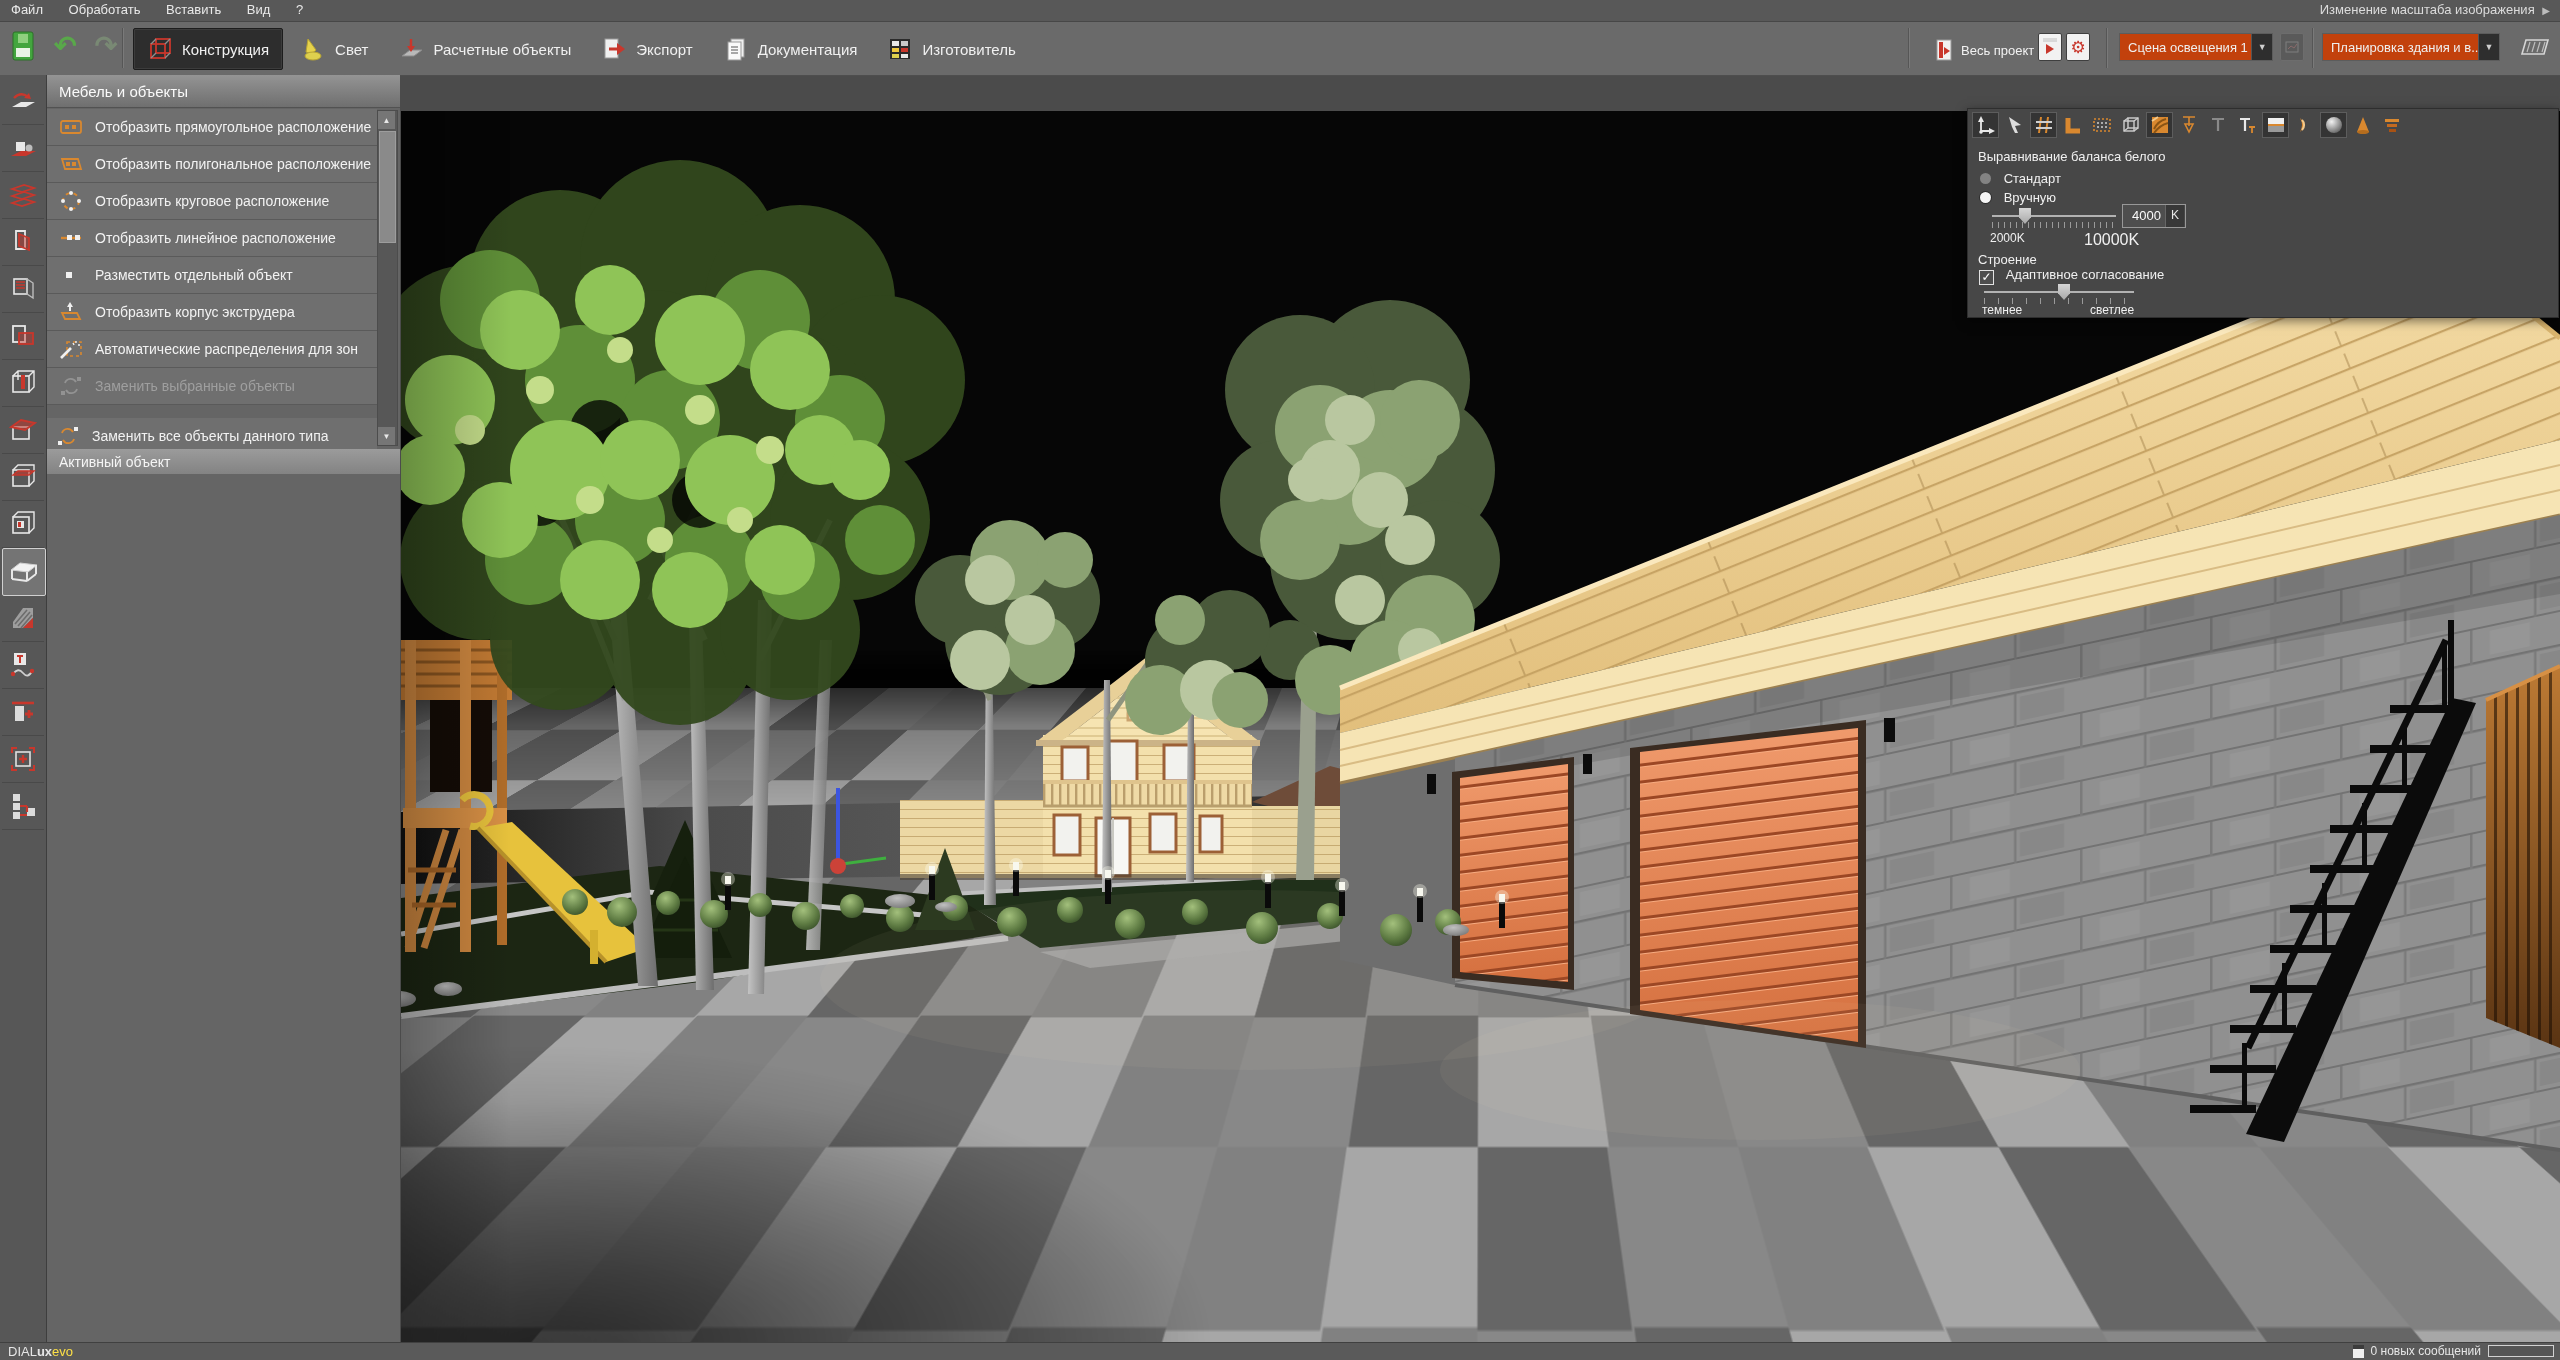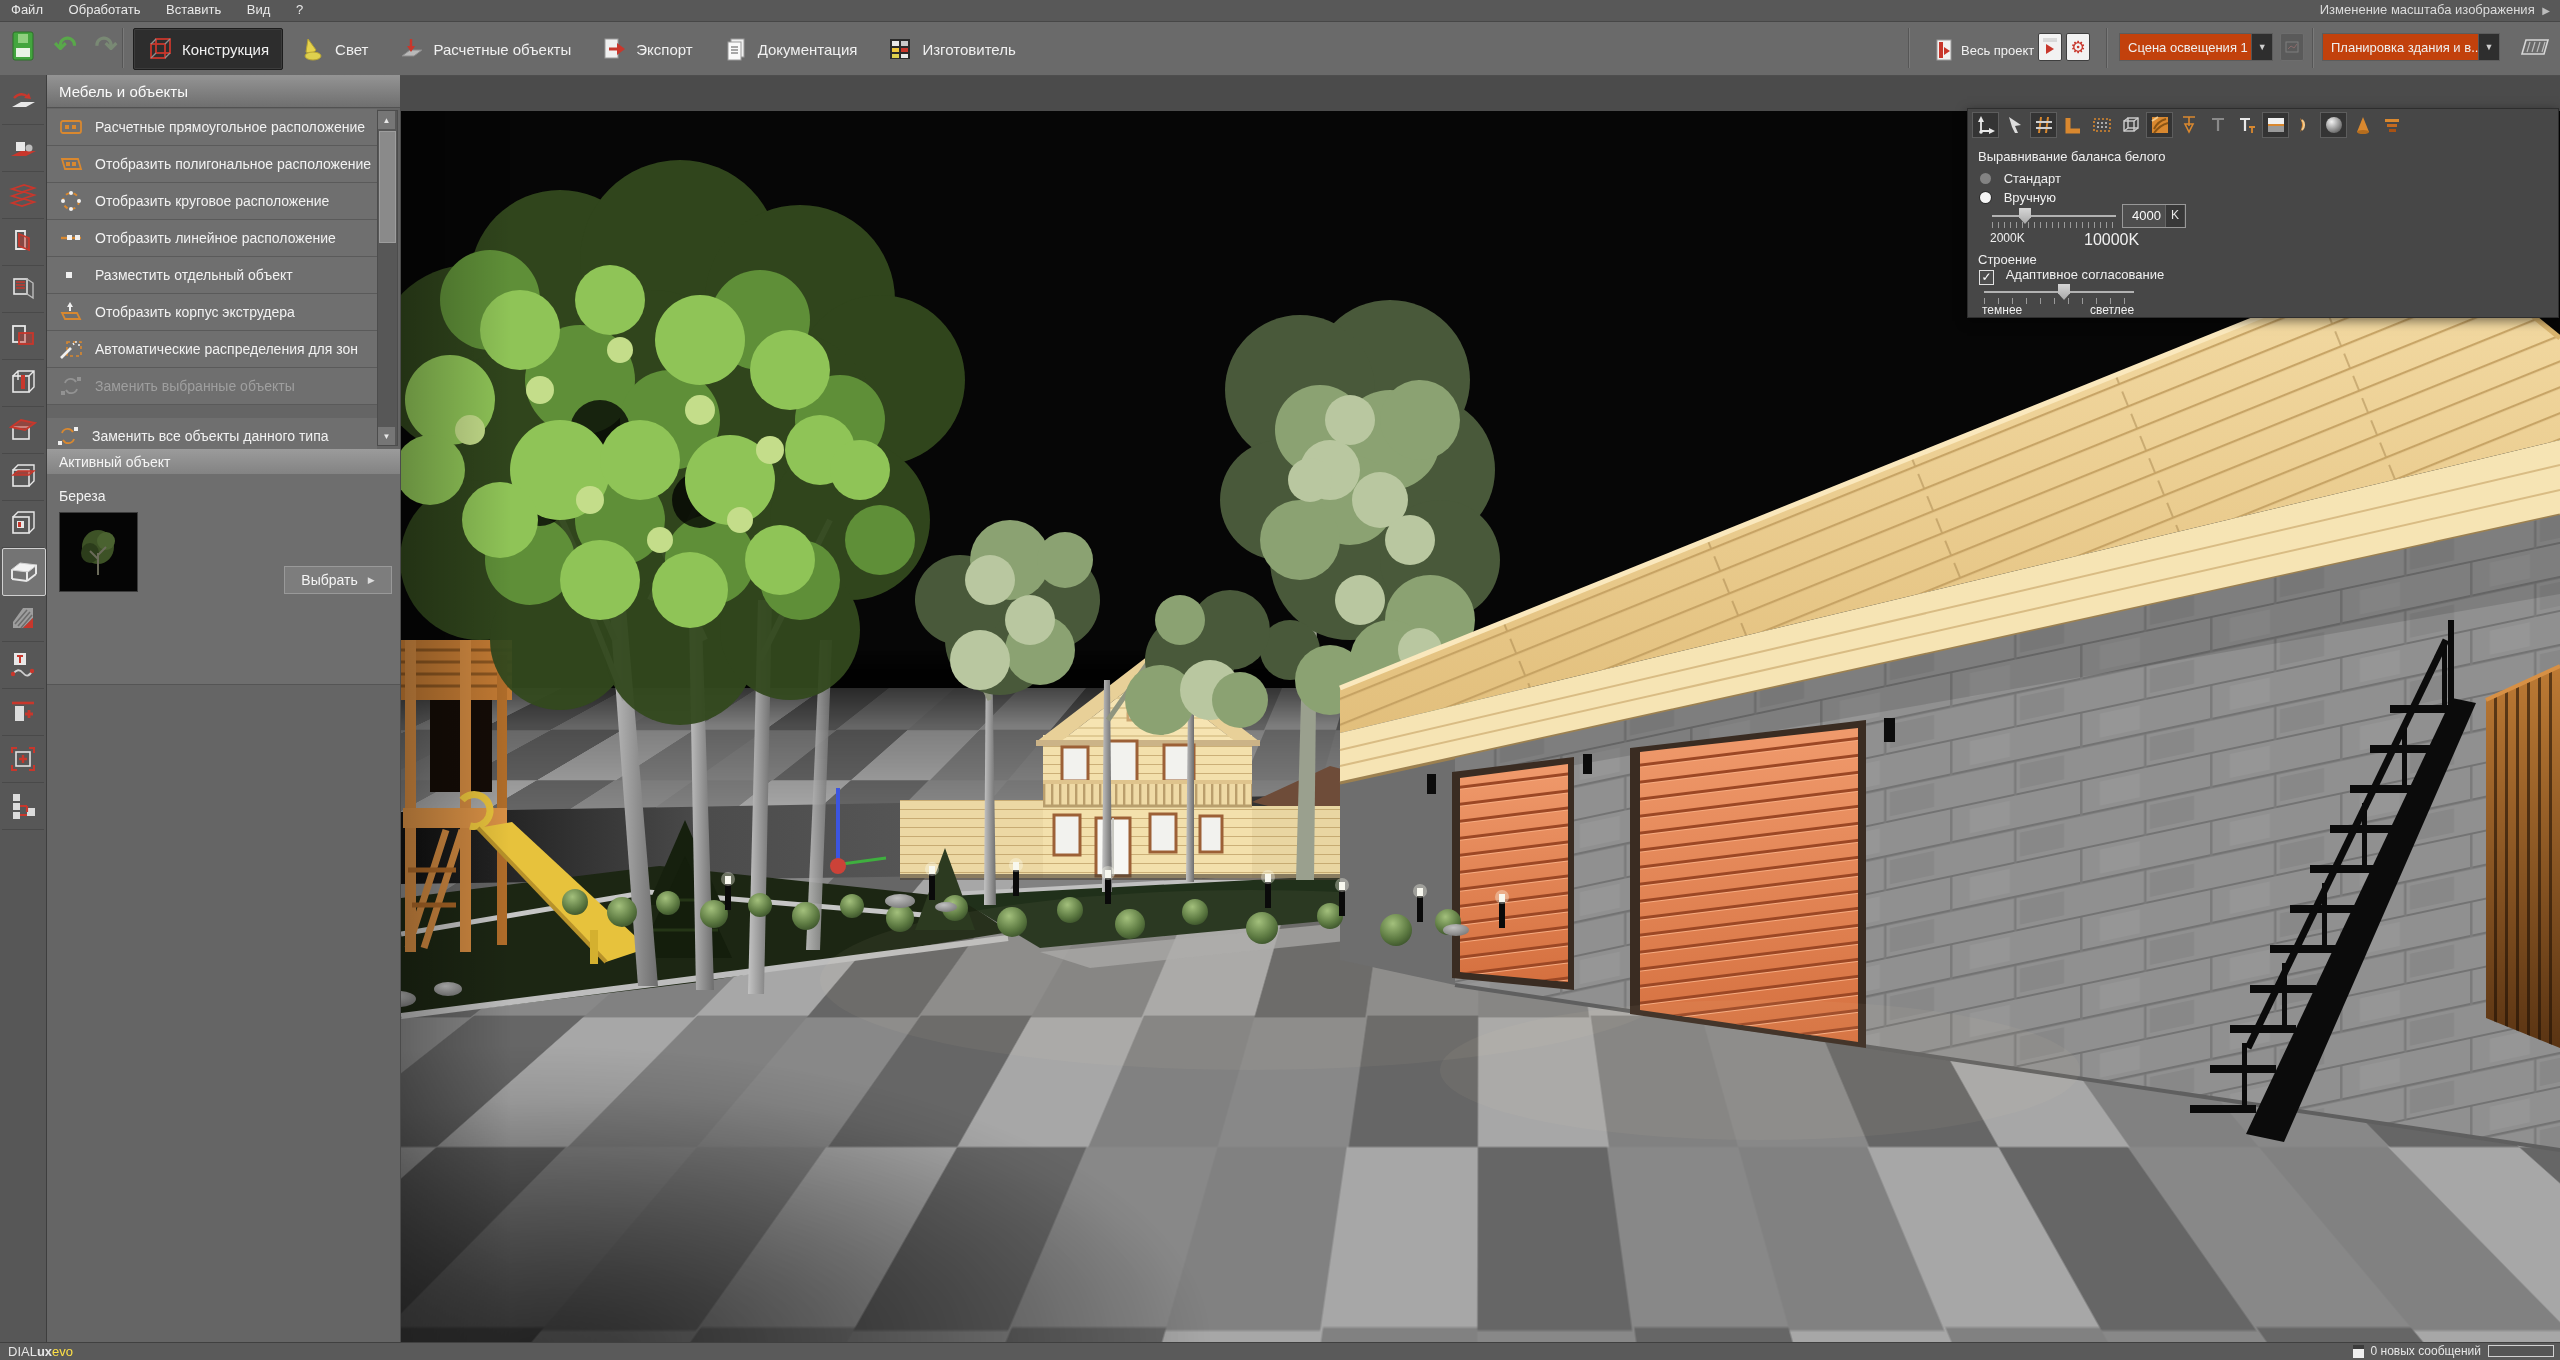--- a/index.html
+++ b/index.html
@@ -356,21 +356,21 @@
   <div id="lp-head">
     <span>Мебель и объекты</span>
   </div>
 
   <div class="trow" style="top:34px;">
     <svg class="ic" width="24" height="22" viewBox="0 0 24 22">
       <rect x="2" y="5" width="20" height="12" rx="2" fill="none" stroke="#d9882f" stroke-width="1.8"></rect>
       <rect x="6" y="9" width="4" height="4" fill="#d9882f"></rect>
         <rect x="13" y="9" width="4" height="4" fill="#d9882f"></rect>
     </svg>
-    <span>Расчетные прямоугольное расположение</span>
+    <span>Отобразить прямоугольное расположение</span>
   </div>
   <div class="trow" style="top:71px;">
     <svg class="ic" width="24" height="22" viewBox="0 0 24 22">
       <polygon points="3,6 19,6 22,16 6,16" fill="none" stroke="#d9882f" stroke-width="1.8"></polygon>
       <rect x="7" y="9" width="4" height="4" fill="#d9882f"></rect>
         <rect x="13" y="9" width="4" height="4" fill="#d9882f"></rect>
     </svg>
     <span>Отобразить полигональнoе расположение</span>
   </div>
   <div class="trow" style="top:108px;">
@@ -431,35 +431,20 @@
   </div>
 
   <div id="lp-scroll">
     <div class="sbtn" style="top:0;">▲</div>
     <div id="lp-thumbbar"></div>
     <div class="sbtn" style="bottom:0;">▼</div>
   </div>
 
   <div id="ao-head">
     <span>Активный объект</span>
-  </div>
-  <div id="ao-body">
-    <div id="ao-name">Береза</div>
-    <div id="ao-thumb">
-      <svg class="ic" width="77" height="78" viewBox="0 0 77 78">
-        <ellipse cx="38" cy="34" rx="16" ry="17" fill="#3d5226"></ellipse>
-        <ellipse cx="30" cy="40" rx="9" ry="10" fill="#2c3d1b"></ellipse>
-        <ellipse cx="46" cy="28" rx="9" ry="9" fill="#4a6230"></ellipse>
-        <path d="M38,62 V40 M38,46 L30,38 M38,42 L46,34" stroke="#6b6b5a" stroke-width="2" fill="none"></path>
-      </svg>
-    </div>
-    <div id="ao-choose">
-      <span>Выбрать</span>
-      <span class="arr">▶</span>
-    </div>
   </div>
 </div>
 
 <div id="viewport">
   <div id="viewtb" style="padding-left:6px;">
     <div class="vt active">
       <svg class="ic" width="24" height="20" viewBox="0 0 24 20">
         <path d="M2,16 Q7,5 13,10 T23,15 L23,18 L2,18 Z" fill="#58a33c"></path>
         <circle cx="17" cy="7" r="3" fill="#e8e8e8"></circle>
       </svg>

